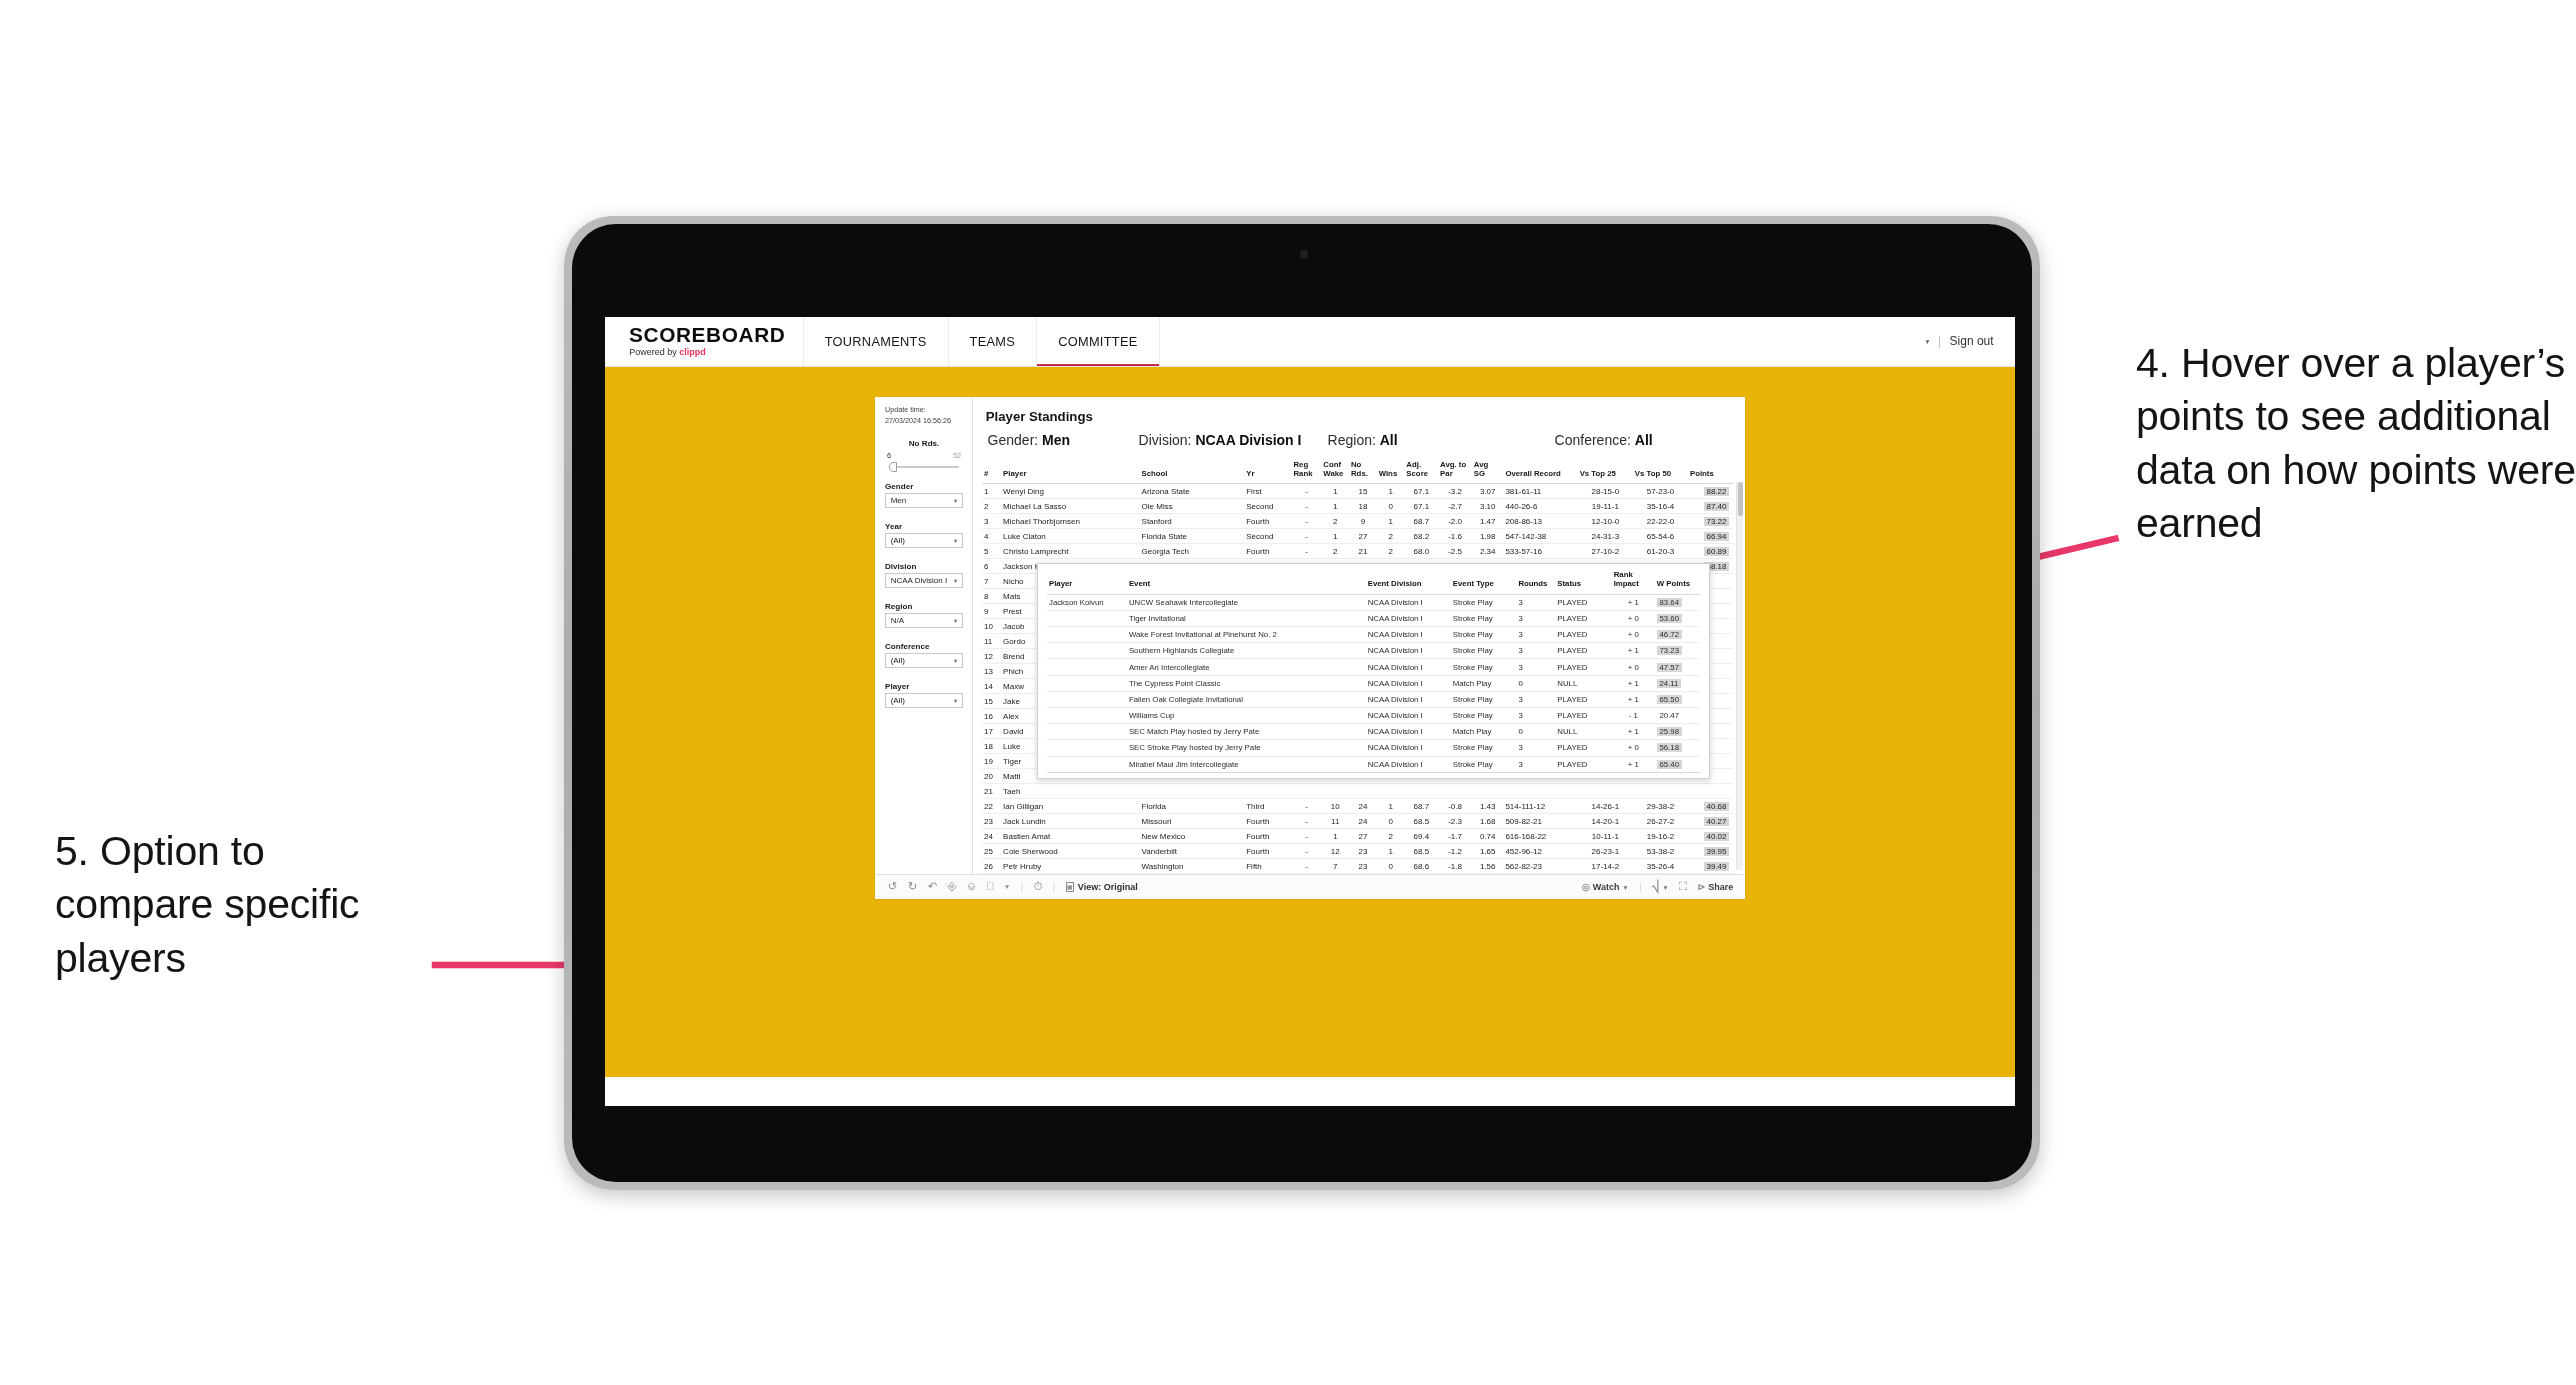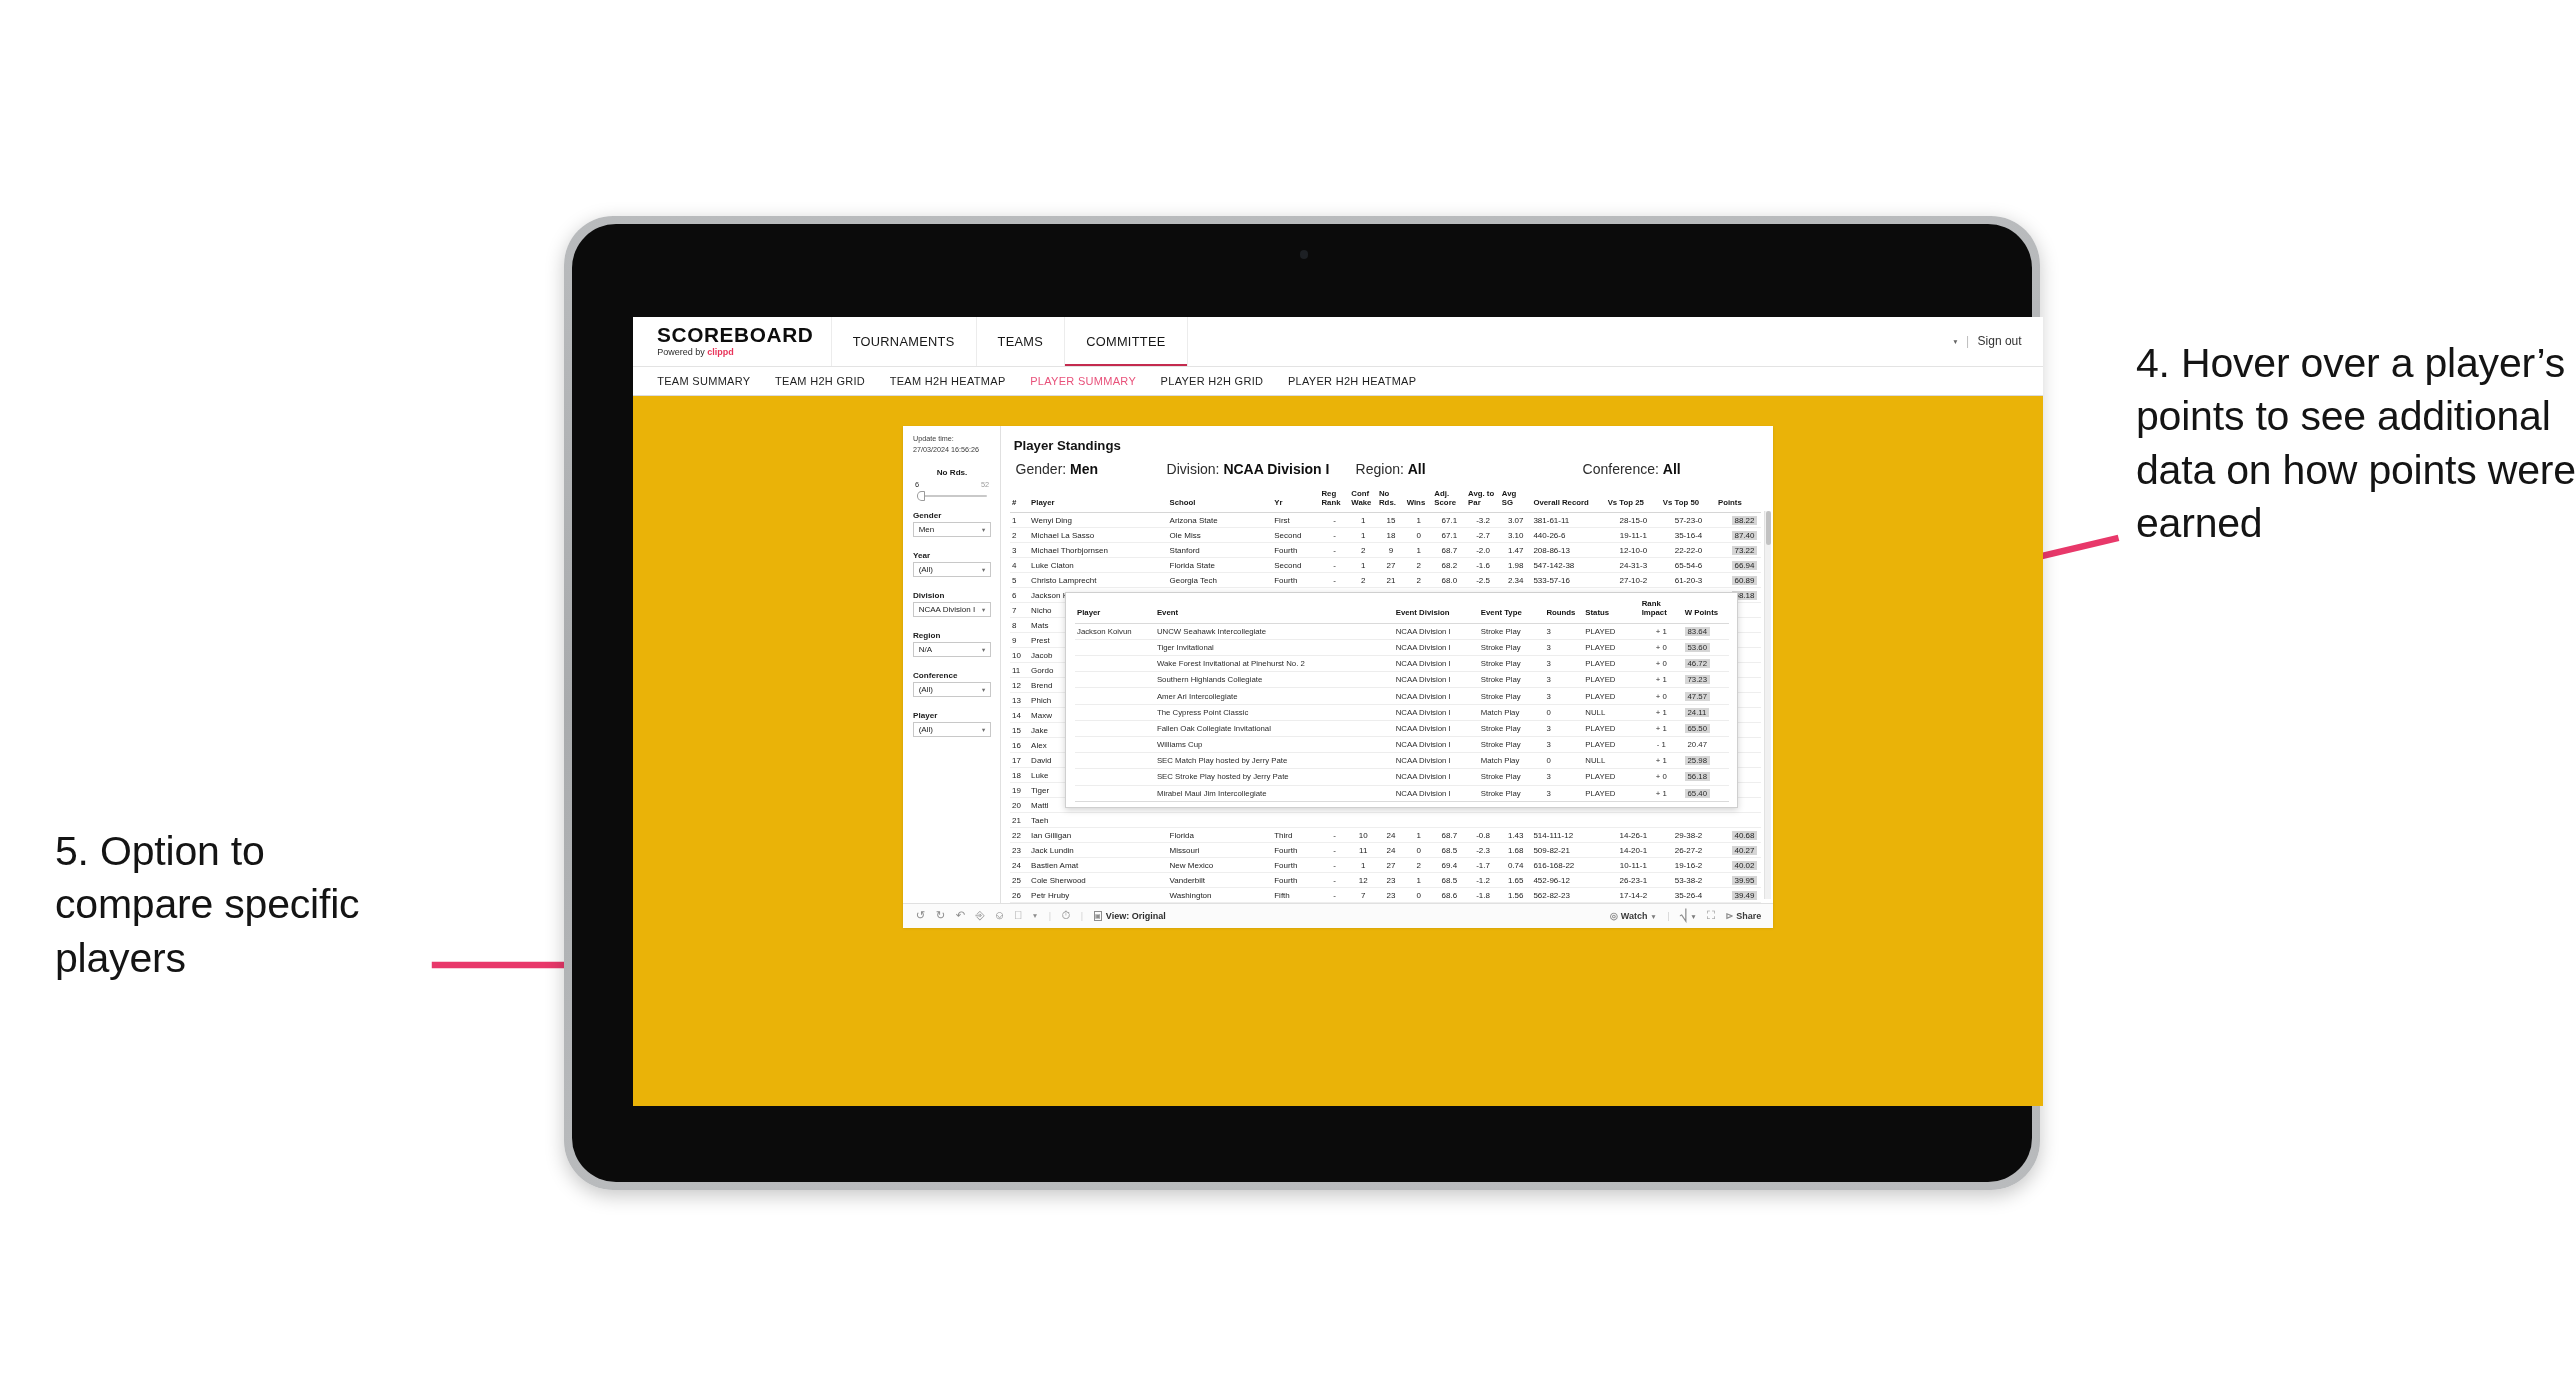--- a/index.html
+++ b/index.html
@@ -44,21 +44,20 @@
     width: 8.5px; height: 8.5px; border-radius: 50%;
     background: #1d2024;
     left: 728px; top: 26.5px;
   }
   #screen {
     position: absolute;
     left: 33px; top: 93px;
     width: 1410px; height: 789px;
     background: #ffffff;
     overflow: hidden;
-    margin-left: 28px;
   }
 
   
   #app-header {
     position: relative;
     height: 50px;
     background: #ffffff;
     border-bottom: 0.9px solid #e3e3e3;
     display: flex;
     align-items: stretch;
@@ -334,28 +333,20 @@
           <div class="topnav-item active">COMMITTEE</div>
         </div>
 
         <div id="header-right">
           <span class="caret">▾</span>
           <span class="divider">|</span>
           <span class="signout">Sign out</span>
         </div>
       </div>
 
-      <div id="subnav">
-        <div class="subnav-item">TEAM SUMMARY</div>
-        <div class="subnav-item">TEAM H2H GRID</div>
-        <div class="subnav-item">TEAM H2H HEATMAP</div>
-        <div class="subnav-item active">PLAYER SUMMARY</div>
-        <div class="subnav-item">PLAYER H2H GRID</div>
-        <div class="subnav-item">PLAYER H2H HEATMAP</div>
-      </div>
 
       <div id="canvas">
         <div id="viz">
           <div id="viz-body">
 
             <div id="sidebar">
               <div class="upd-label">
                 <div>Update time:</div>
                 <div>27/03/2024 16:56:26</div>
               </div>

